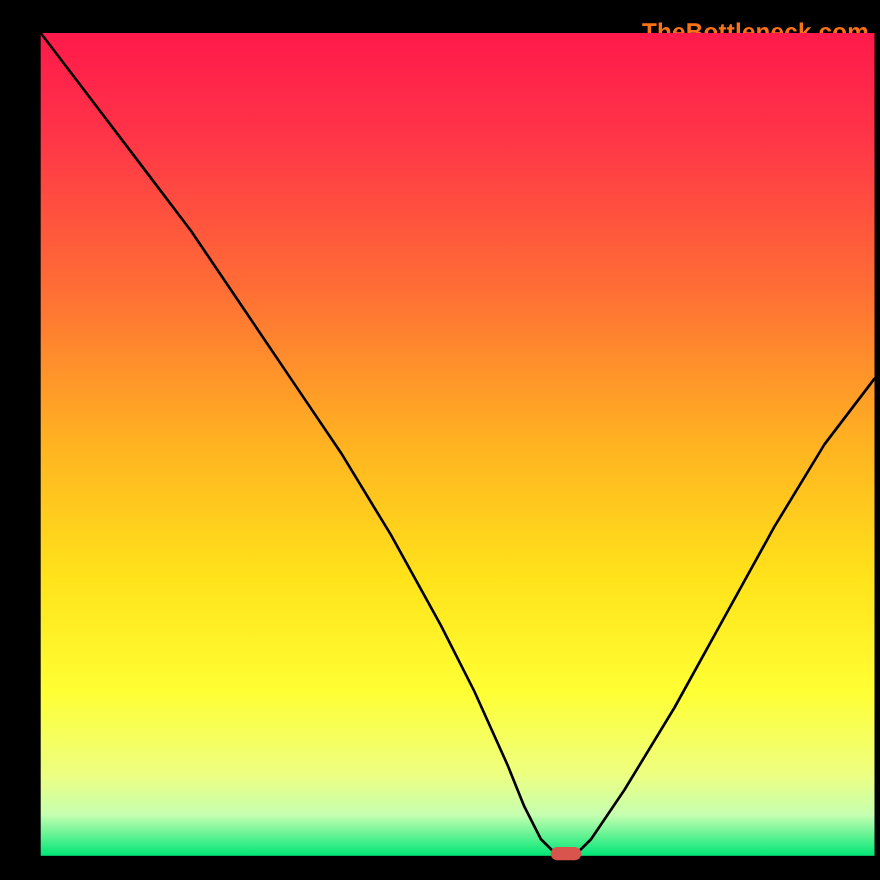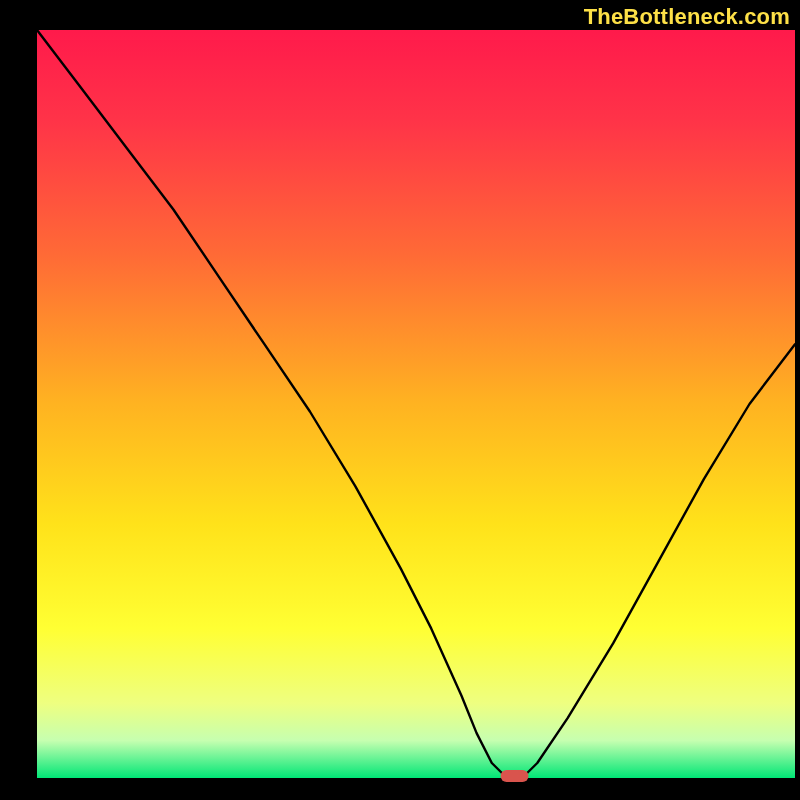--- a/index.html
+++ b/index.html
@@ -14,23 +14,23 @@
   .frame {
     position: absolute;
     left: 0;
     top: 0;
     width: 800px;
     height: 800px;
     background: #000;
   }
   .watermark {
     position: absolute;
-    top: 4px;
+    top: 16px;
     right: 10px;
-    color: #fde047;
+    color: #f97316;
     font-size: 22px;
     font-weight: 600;
     letter-spacing: 0.2px;
     user-select: none;
     pointer-events: none;
   }
   svg {
     position: absolute;
     left: 0;
     top: 0;

